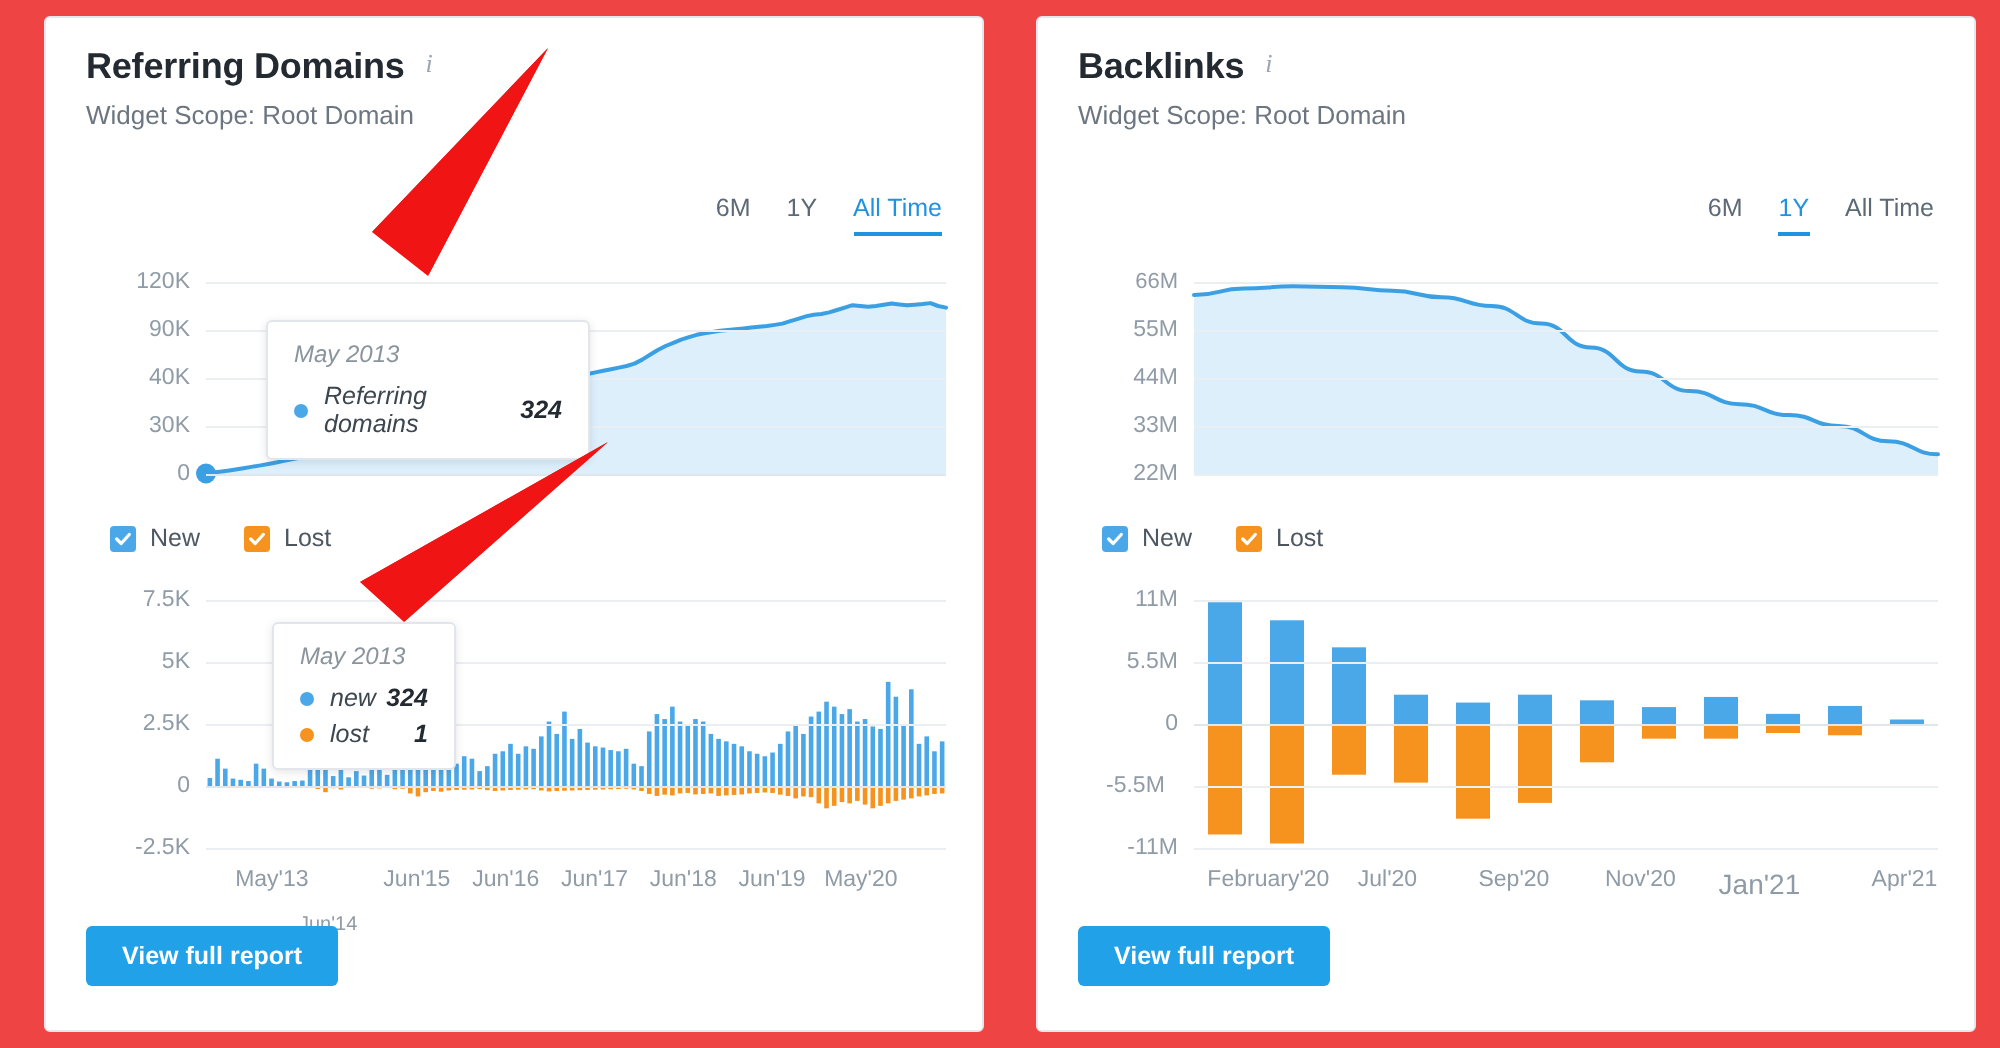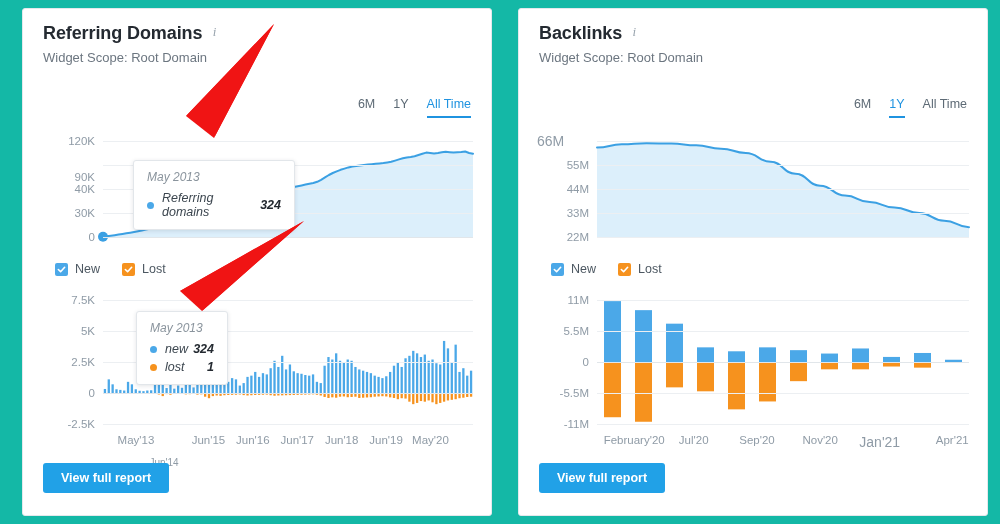--- a/index.html
+++ b/index.html
@@ -6,21 +6,21 @@
   html, body {
     margin: 0; padding: 0;
     width: 1000px; height: 524px;
     background: #ffffff;
     font-family: "Liberation Sans", sans-serif;
     -webkit-font-smoothing: antialiased;
   }
   .stage {
     position: relative;
     width: 1000px; height: 524px;
-    background: #14b8a6;
+    background: #ef4444;
     overflow: hidden;
   }
   .card {
     position: absolute;
     top: 8px;
     height: 508px;
     background: #fff;
     border: 1px solid #e4e8ec;
     border-radius: 3px;
   }
@@ -126,21 +126,21 @@
         </svg>
     </div>
     <div id="yaxis-rd-line">
         <div class="gridline zero" style="position: absolute; top: 228px; left: 80px; width: 370px; height: 1px; background: rgb(225, 230, 234);"></div>
         <div style="position: absolute; top: 228px; left: 20px; width: 52px; text-align: right; font-size: 11.5px; color: rgb(143, 155, 166); transform: translateY(-50%); white-space: nowrap;">0</div>
         <div class="gridline" style="position: absolute; top: 204px; left: 80px; width: 370px; height: 1px; background: rgb(236, 239, 242);"></div>
         <div style="position: absolute; top: 204px; left: 20px; width: 52px; text-align: right; font-size: 11.5px; color: rgb(143, 155, 166); transform: translateY(-50%); white-space: nowrap;">30K</div>
         <div class="gridline" style="position: absolute; top: 180px; left: 80px; width: 370px; height: 1px; background: rgb(236, 239, 242);"></div>
         <div style="position: absolute; top: 180px; left: 20px; width: 52px; text-align: right; font-size: 11.5px; color: rgb(143, 155, 166); transform: translateY(-50%); white-space: nowrap;">40K</div>
         <div class="gridline" style="position: absolute; top: 156px; left: 80px; width: 370px; height: 1px; background: rgb(236, 239, 242);"></div>
-        <div style="position: absolute; top: 168px; left: 20px; width: 52px; text-align: right; font-size: 11.5px; color: rgb(143, 155, 166); transform: translateY(-50%); white-space: nowrap;">90K</div>
+        <div style="position: absolute; top: 156px; left: 20px; width: 52px; text-align: right; font-size: 11.5px; color: rgb(143, 155, 166); transform: translateY(-50%); white-space: nowrap;">90K</div>
         <div class="gridline" style="position: absolute; top: 132px; left: 80px; width: 370px; height: 1px; background: rgb(236, 239, 242);"></div>
         <div style="position: absolute; top: 132px; left: 20px; width: 52px; text-align: right; font-size: 11.5px; color: rgb(143, 155, 166); transform: translateY(-50%); white-space: nowrap;">120K</div>
       </div>
     <div id="marker-rd"></div>
 
     <div class="tooltip" style="left:110px; top:151px; width:162px;">
       <div class="tt-date">May 2013</div>
       <div class="tt-row">
         <span class="tt-dot blue"></span>
         <span class="tt-name">Referring domains</span>
@@ -428,21 +428,21 @@
     <div id="yaxis-bl-line">
         <div class="gridline" style="position: absolute; top: 228px; left: 78px; width: 372px; height: 1px; background: rgb(236, 239, 242);"></div>
         <div style="position: absolute; top: 228px; left: 18px; width: 52px; text-align: right; font-size: 11.5px; color: rgb(143, 155, 166); transform: translateY(-50%); white-space: nowrap;">22M</div>
         <div class="gridline" style="position: absolute; top: 204px; left: 78px; width: 372px; height: 1px; background: rgb(236, 239, 242);"></div>
         <div style="position: absolute; top: 204px; left: 18px; width: 52px; text-align: right; font-size: 11.5px; color: rgb(143, 155, 166); transform: translateY(-50%); white-space: nowrap;">33M</div>
         <div class="gridline" style="position: absolute; top: 180px; left: 78px; width: 372px; height: 1px; background: rgb(236, 239, 242);"></div>
         <div style="position: absolute; top: 180px; left: 18px; width: 52px; text-align: right; font-size: 11.5px; color: rgb(143, 155, 166); transform: translateY(-50%); white-space: nowrap;">44M</div>
         <div class="gridline" style="position: absolute; top: 156px; left: 78px; width: 372px; height: 1px; background: rgb(236, 239, 242);"></div>
         <div style="position: absolute; top: 156px; left: 18px; width: 52px; text-align: right; font-size: 11.5px; color: rgb(143, 155, 166); transform: translateY(-50%); white-space: nowrap;">55M</div>
         <div class="gridline" style="position: absolute; top: 132px; left: 78px; width: 372px; height: 1px; background: rgb(236, 239, 242);"></div>
-        <div style="position: absolute; top: 132px; left: 18px; width: 52px; text-align: left; font-size: 14px; color: rgb(143, 155, 166); transform: translateY(-50%); white-space: nowrap;">66M</div>
+        <div style="position: absolute; top: 132px; left: 18px; width: 52px; text-align: right; font-size: 11px; color: rgb(143, 155, 166); transform: translateY(-50%); white-space: nowrap;">66M</div>
       </div>
 
     <div class="legend-row" style="left:32px; top:253px;">
       <span class="legend-item">
         <span class="cb new">
           <svg width="9" height="9" viewBox="0 0 10 10">
               <path d="M1.5 5 L4 7.5 L8.5 2.5" stroke="#fff" stroke-width="1.8" fill="none" stroke-linecap="round" stroke-linejoin="round"></path>
             </svg>
         </span>
         <span class="legend-label">New</span>
@@ -482,21 +482,21 @@
           <rect x="317.00" y="52.98" width="17.00" height="9.02" fill="#4ba8e8"></rect>
           <rect x="317.00" y="62.00" width="17.00" height="5.64" fill="#f6921e"></rect>
           <rect x="348.00" y="59.75" width="17.00" height="2.25" fill="#4ba8e8"></rect>
           <rect x="348.00" y="62.00" width="17.00" height="0.85" fill="#f6921e"></rect>
         </svg>
     </div>
     <div id="yaxis-bl-bars">
         <div class="gridline" style="position: absolute; top: 415px; left: 78px; width: 372px; height: 1px; background: rgb(236, 239, 242);"></div>
         <div style="position: absolute; top: 415px; left: 18px; width: 52px; text-align: right; font-size: 11.5px; color: rgb(143, 155, 166); transform: translateY(-50%); white-space: nowrap;">-11M</div>
         <div class="gridline" style="position: absolute; top: 384px; left: 78px; width: 372px; height: 1px; background: rgb(236, 239, 242);"></div>
-        <div style="position: absolute; top: 384px; left: 18px; width: 52px; text-align: right; font-size: 11.5px; color: rgb(143, 155, 166); transform: translateY(-50%); white-space: nowrap;">-5.5M</div>
+        <div style="position: absolute; top: 384px; left: 34px; width: 52px; text-align: left; font-size: 11.5px; color: rgb(143, 155, 166); transform: translateY(-50%); white-space: nowrap;">-5.5M</div>
         <div class="gridline zero" style="position: absolute; top: 353px; left: 78px; width: 372px; height: 1px; background: rgb(225, 230, 234);"></div>
         <div style="position: absolute; top: 353px; left: 18px; width: 52px; text-align: right; font-size: 11.5px; color: rgb(143, 155, 166); transform: translateY(-50%); white-space: nowrap;">0</div>
         <div class="gridline" style="position: absolute; top: 322px; left: 78px; width: 372px; height: 1px; background: rgb(236, 239, 242);"></div>
         <div style="position: absolute; top: 322px; left: 18px; width: 52px; text-align: right; font-size: 11.5px; color: rgb(143, 155, 166); transform: translateY(-50%); white-space: nowrap;">5.5M</div>
         <div class="gridline" style="position: absolute; top: 291px; left: 78px; width: 372px; height: 1px; background: rgb(236, 239, 242);"></div>
         <div style="position: absolute; top: 291px; left: 18px; width: 52px; text-align: right; font-size: 11.5px; color: rgb(143, 155, 166); transform: translateY(-50%); white-space: nowrap;">11M</div>
       </div>
     <div id="xaxis-bl">
         <div style="position: absolute; top: 425px; left: 115.2px; font-size: 11.5px; color: rgb(143, 155, 166); transform: translateX(-50%); white-space: nowrap;">February'20</div>
         <div style="position: absolute; top: 425px; left: 174.72px; font-size: 11.5px; color: rgb(143, 155, 166); transform: translateX(-50%); white-space: nowrap;">Jul'20</div>

